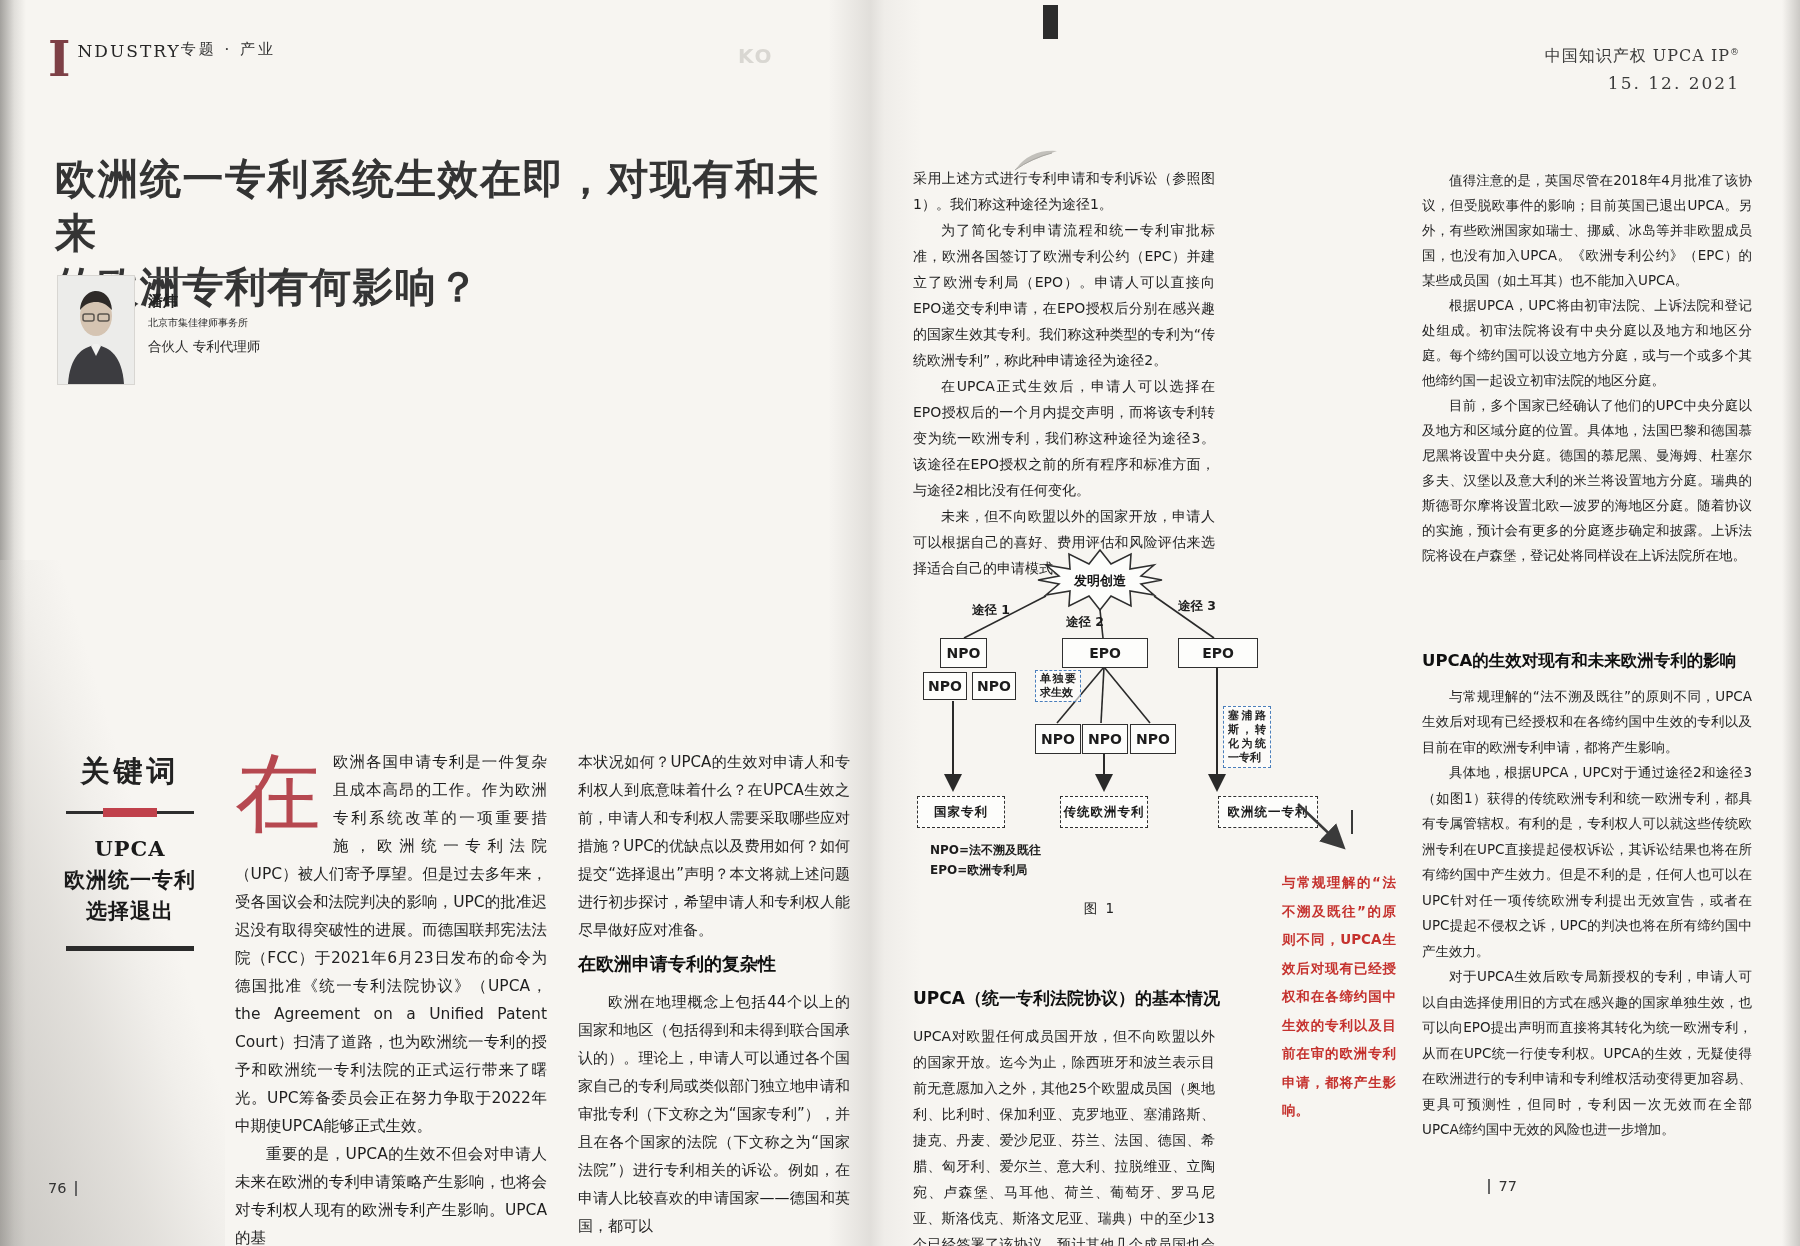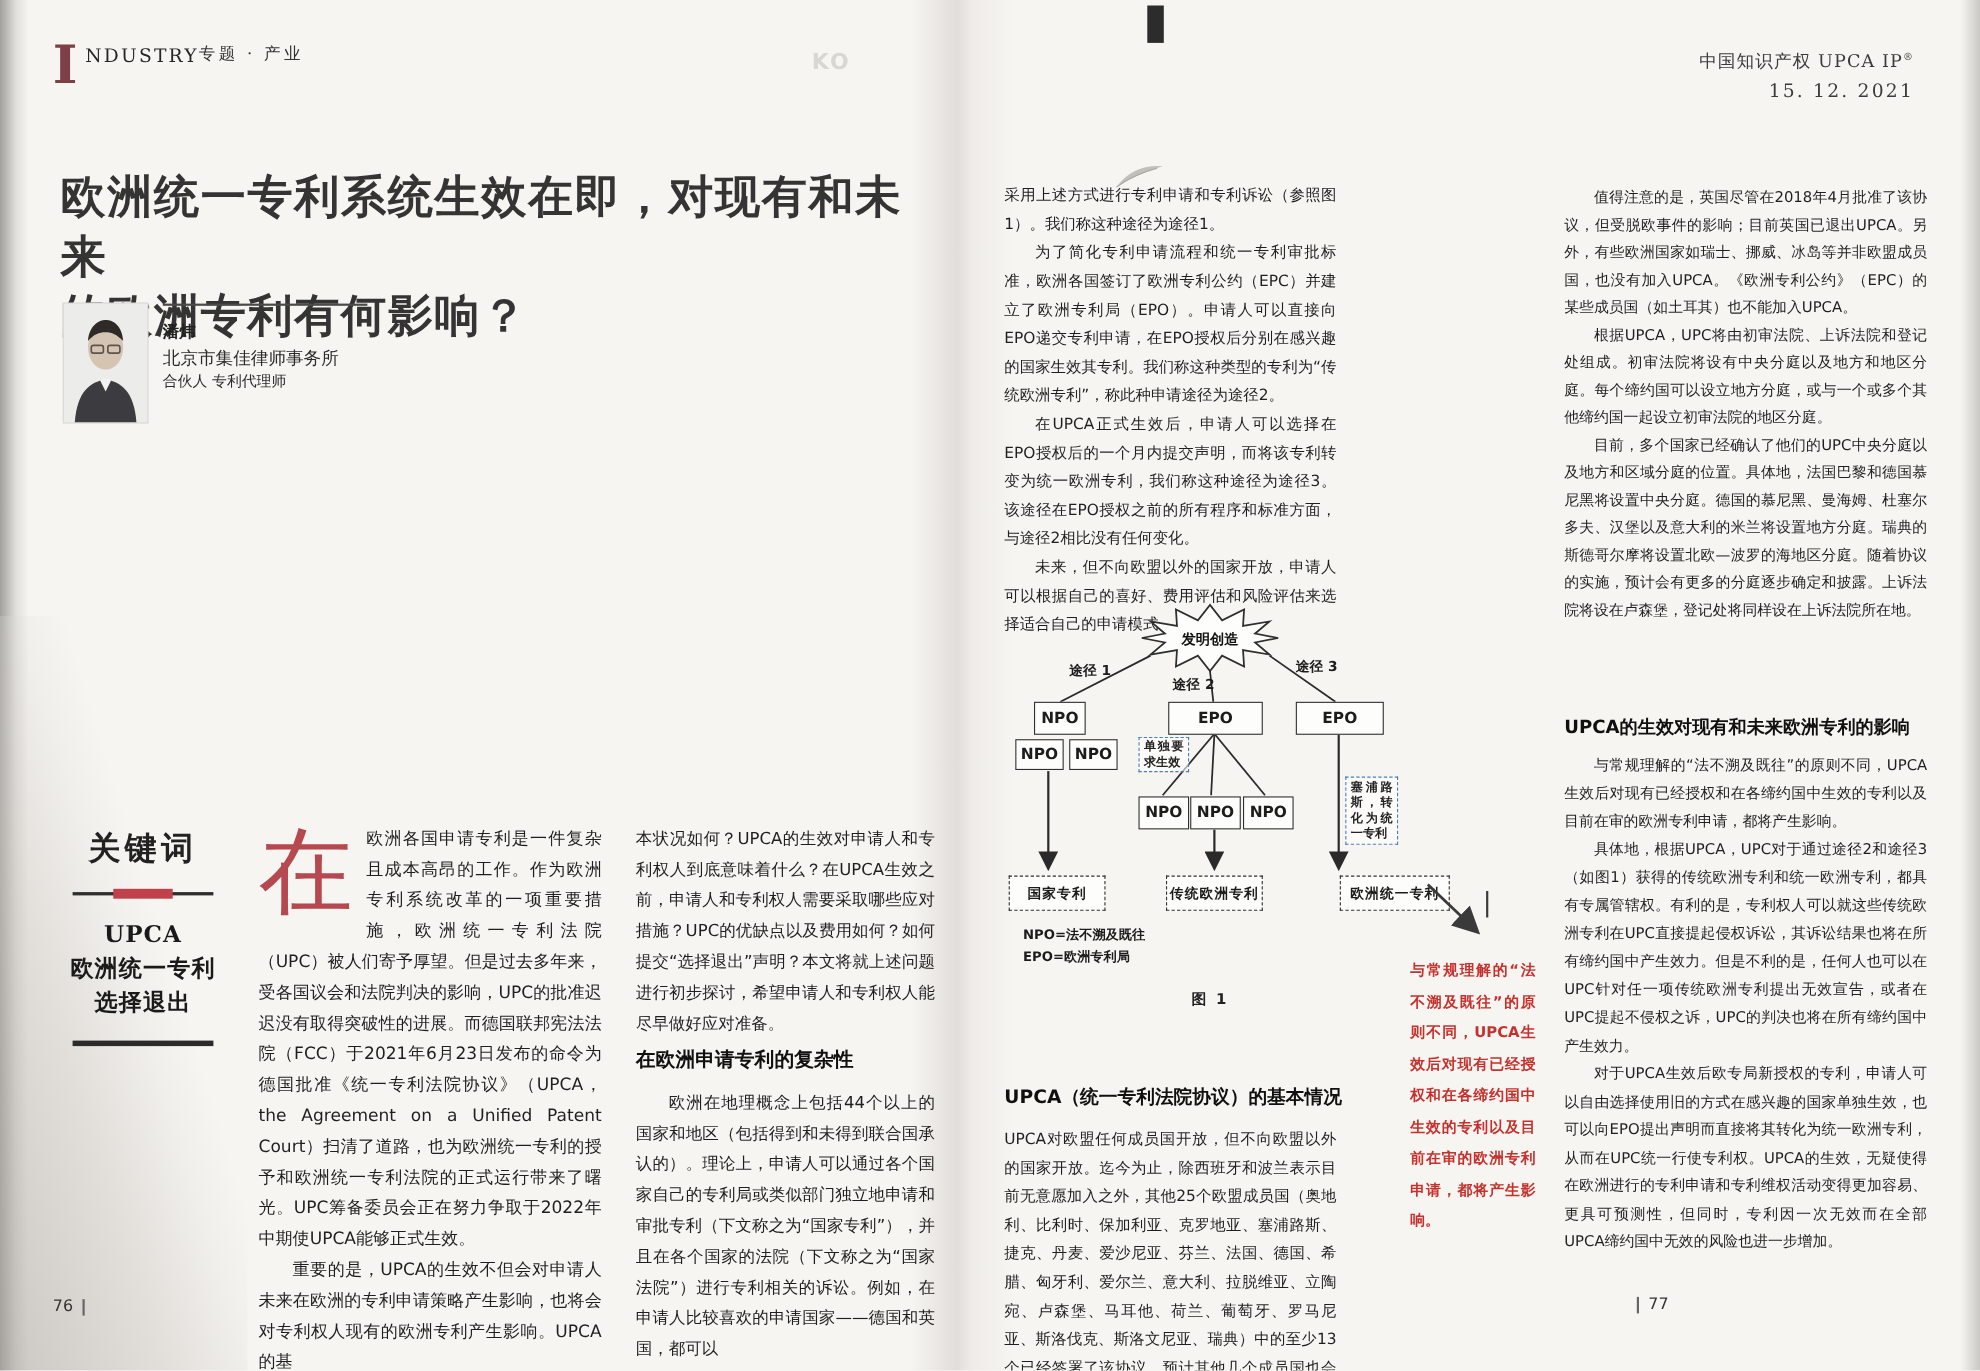--- a/index.html
+++ b/index.html
@@ -43,21 +43,21 @@
 
   .page-tab{left:1043px;top:5px;width:15px;height:34px;background:#2c2c2c;}
   .ghost{left:738px;top:44px;font-size:20px;font-weight:bold;color:#d9d7d2;letter-spacing:2px;}
 
   
   .title{left:55px;top:152px;width:770px;font-size:41px;line-height:54px;
     font-weight:bold;letter-spacing:1.5px;color:#343434;}
   .photo{left:58px;top:276px;width:76px;height:108px;background:#ebebe9;box-shadow:0 0 0 1px #d8d6d2;}
   .author-rule{left:148px;top:276px;width:186px;height:2px;background:#4a4a4a;}
   .author-name{left:148px;top:292px;font-size:15px;font-weight:bold;color:#222;}
-  .author-org{left:148px;top:316px;font-size:16px;color:#2b2b2b;}
+  .author-org{left:148px;top:316px;font-size:10px;color:#2b2b2b;}
   .author-role{left:148px;top:338px;font-size:13.5px;color:#2b2b2b;}
 
   
   .keywords{left:60px;top:752px;width:140px;text-align:center;}
   .kw-heading{font-size:29px;font-weight:bold;letter-spacing:4px;color:#222;}
   .kw-divider{position:relative;width:128px;height:9px;margin:16px auto 16px;}
   .kw-divider .line{position:absolute;left:0;right:0;top:3px;height:3px;background:#2e2e2e;}
   .kw-divider .accent{position:absolute;left:37px;top:0;width:54px;height:9px;background:var(--accent-red);}
   .kw-item{font-size:21px;font-weight:bold;line-height:31px;color:#1a1a1a;letter-spacing:1px;}
   .kw-rule{width:128px;height:5px;background:#2b2b2b;margin:20px auto 0;}
@@ -93,21 +93,21 @@
   .fbox{position:absolute;border:1.5px solid #2f2f2f;background:#fdfdfb;
     display:flex;align-items:center;justify-content:center;
     font-size:14px;font-weight:600;color:#1c1c1c;}
   .fbox.dashed-black{border:1.5px dashed #2f2f2f;font-size:12.5px;font-weight:600;letter-spacing:1px;}
   .fnote{position:absolute;border:1.5px dashed var(--diagram-blue);background:rgba(255,255,255,.6);
     font-size:11px;line-height:14px;font-weight:600;color:#222;
     display:flex;align-items:center;justify-content:center;text-align:justify;padding:2px 4px;box-sizing:border-box;}
   .flabel{position:absolute;font-size:12.5px;color:#1c1c1c;font-weight:600;}
   .fburst-label{position:absolute;font-size:13px;font-weight:bold;color:#111;text-align:center;}
   .flegend{position:absolute;font-size:12px;font-weight:bold;line-height:20px;color:#1c1c1c;}
-  .fcaption{position:absolute;font-size:13.5px;color:#222;text-align:center;letter-spacing:2px;font-weight:bold;}
+  .fcaption{position:absolute;font-size:13.5px;color:#222;text-align:center;letter-spacing:2px;}
 
   .pagenum{display:flex;align-items:center;gap:9px;font-size:14.5px;color:#333;}
   .pagenum .bar{width:1.5px;height:15px;background:#666;}
   .pagenum-left{left:48px;top:1180px;}
   .pagenum-right{left:1488px;top:1178px;}
 </style>
 </head>
 <body>
 
 <div class="abs edge-left"></div>

